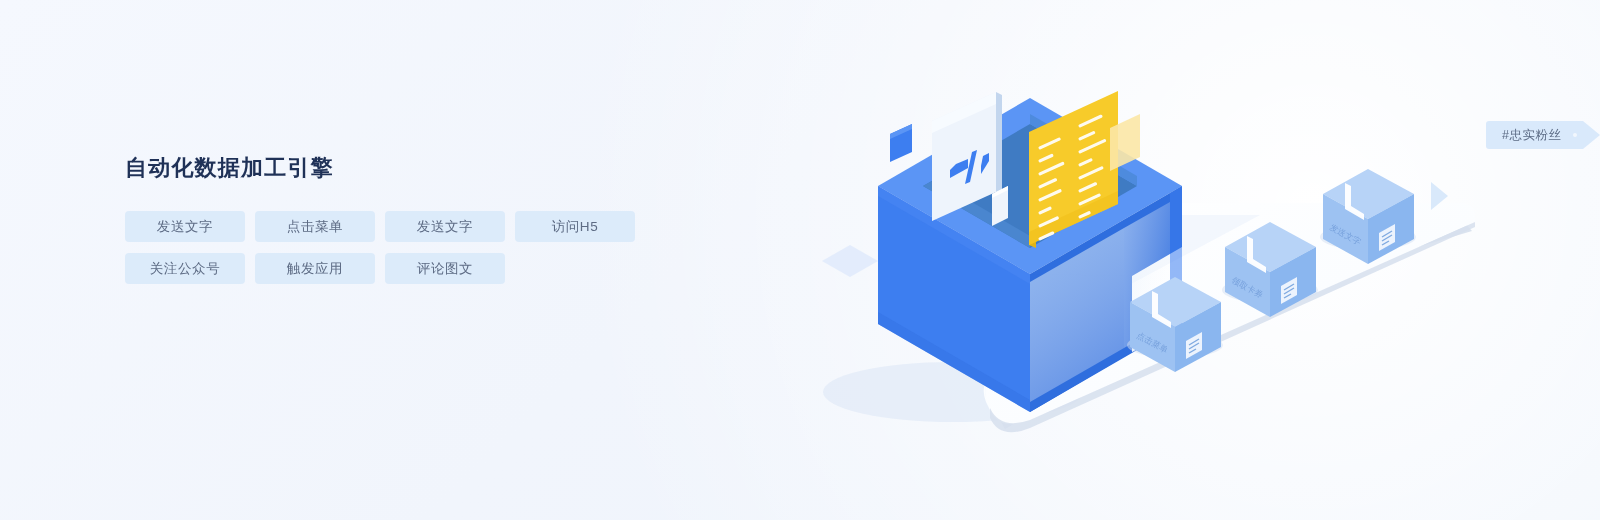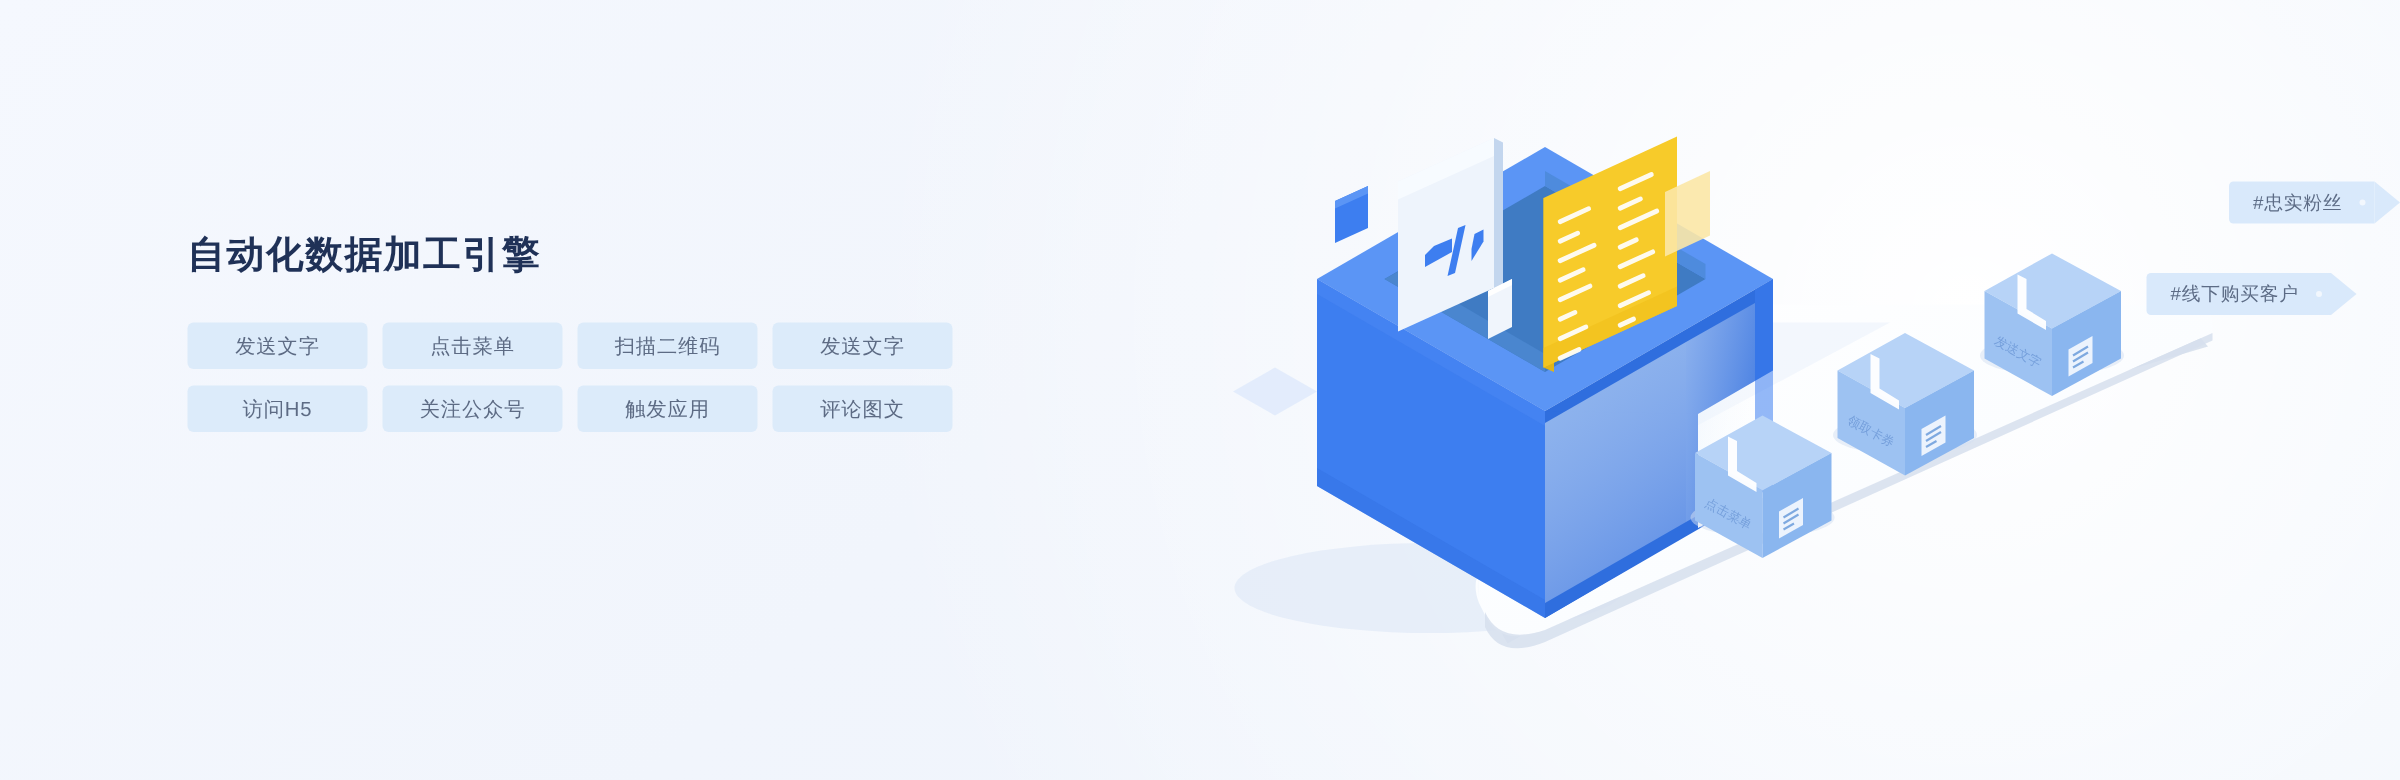--- a/index.html
+++ b/index.html
@@ -25,21 +25,21 @@
   }
 
   
   #left-panel {
     position: absolute;
     left: 125px;
     top: 155px;
     width: 530px;
   }
   #page-title {
-    font-size: 25px;
+    font-size: 22px;
     font-weight: bold;
     color: #1f3157;
     letter-spacing: 1.2px;
     margin: 0 0 30px 0;
     line-height: 1.2;
     white-space: nowrap;
   }
   #tag-grid {
     display: grid;
     grid-template-columns: repeat(4, 120px);
@@ -117,21 +117,20 @@
 </head>
 <body>
 
 <div id="stage">
 
   <div id="left-panel">
     <h1 id="page-title">自动化数据加工引擎</h1>
     <div id="tag-grid">
       <div class="chip">发送文字</div>
       <div class="chip">点击菜单</div>
-      <div class="chip">扫描二维码</div>
       <div class="chip">发送文字</div>
       <div class="chip">访问H5</div>
       <div class="chip">关注公众号</div>
       <div class="chip">触发应用</div>
       <div class="chip">评论图文</div>
     </div>
   </div>
 
   <div id="illustration">
     <svg viewBox="0 0 900 520" xmlns="http://www.w3.org/2000/svg">
@@ -320,21 +319,17 @@
 
     <div class="hashtag" id="hashtag-0">
       <span class="tag-body">
         <span>#忠实粉丝</span>
         <span class="tag-hole"></span>
       </span>
       <span class="tag-point"></span>
     </div>
 
     <div class="hashtag" id="hashtag-1">
-      <span class="tag-body">
-        <span>#线下购买客户</span>
-        <span class="tag-hole"></span>
-      </span>
       <span class="tag-point"></span>
     </div>
 
   </div>
 </div>
 
 </body></html>

